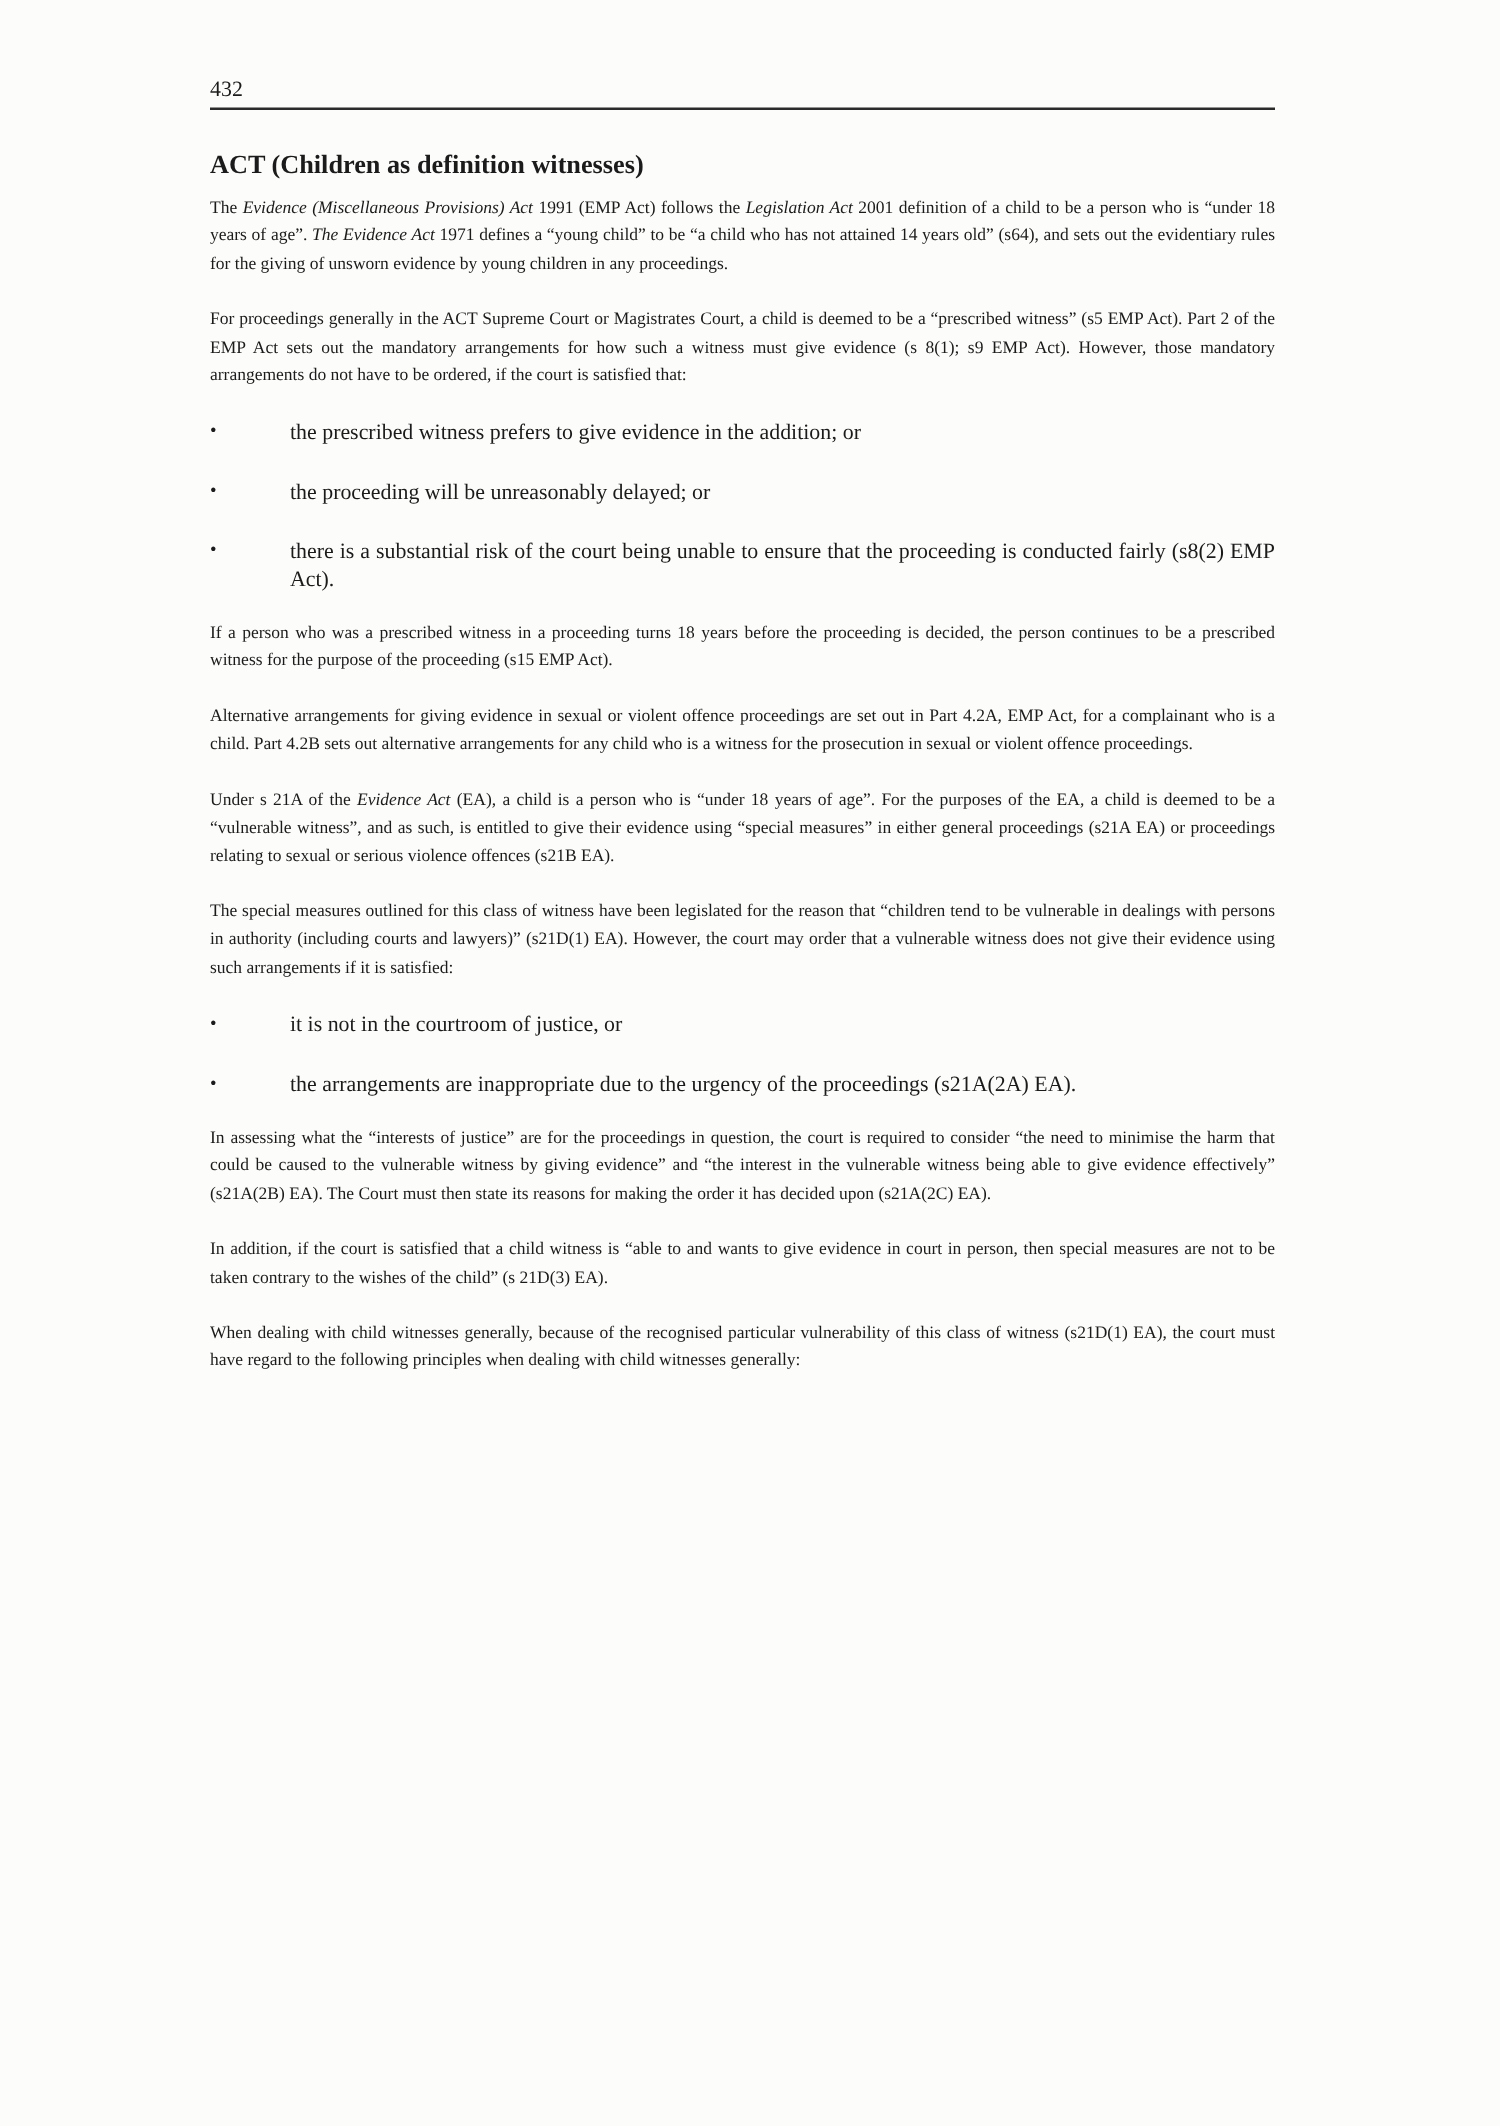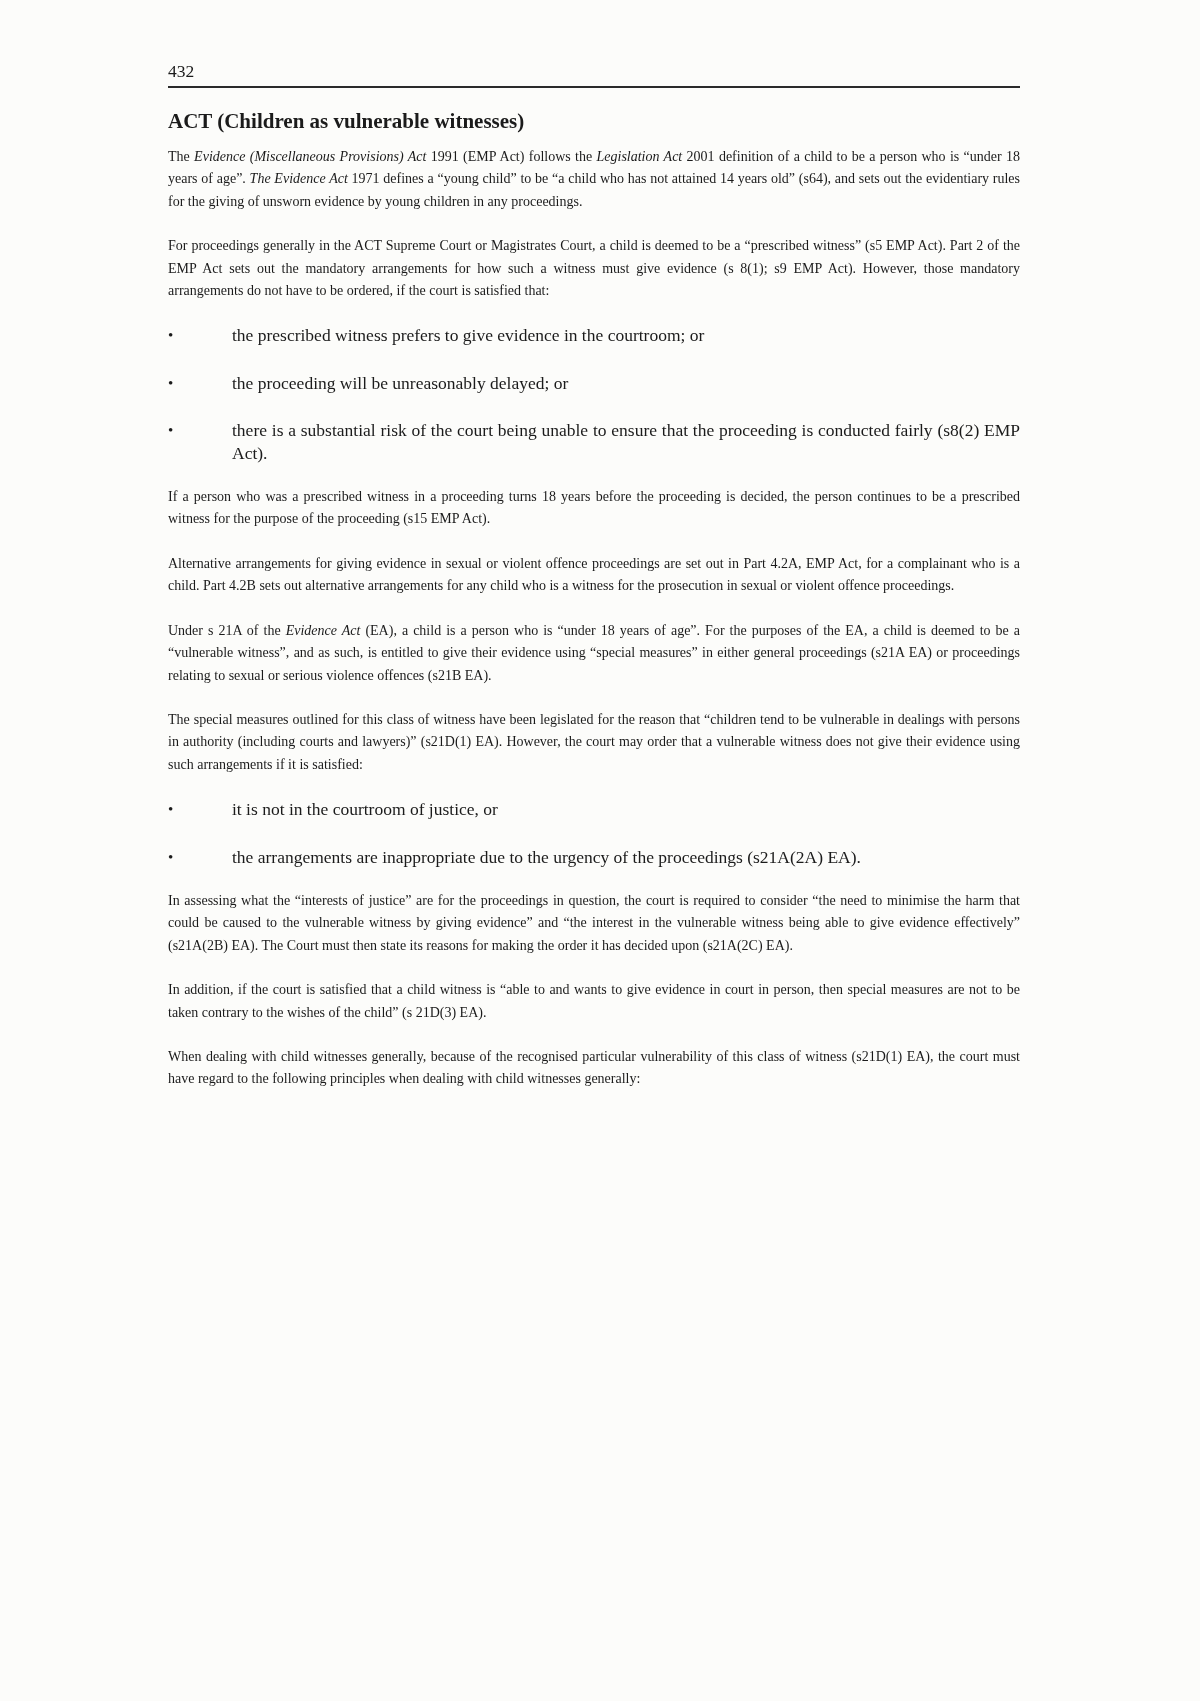--- a/index.html
+++ b/index.html
@@ -15,21 +15,21 @@
     box-sizing: border-box;
     width: 1200px;
     padding: 60px 180px 0 168px;
   }
   .page-header {
     display: flex;
     justify-content: space-between;
     align-items: center;
     border-bottom: 2px solid #2a2a2a;
     padding-bottom: 4px;
-    margin-bottom: 20px;
+    margin-bottom: 30px;
     font-size: 17.5px;
     line-height: 22px;
   }
   .running-title { font-style: italic; }
   .section-heading {
     font-size: 21px;
     font-weight: bold;
     margin: 0 0 12px 0;
     line-height: 26px;
   }
@@ -61,30 +61,30 @@
 </style>
 </head>
 <body>
 
 <div class="sheet">
 
   <div class="page-header">
     <span>432</span>
   </div>
 
-  <h1 class="section-heading">ACT (Children as vulnerable witnesses)</h1>
+  <h1 class="section-heading">ACT (Children as definition witnesses)</h1>
 
   <p class="body-par"><span>The </span><em>Evidence (Miscellaneous Provisions) Act</em><span> 1991 (EMP Act) follows the </span><em>Legislation Act</em><span> 2001 definition of a child to be a person who is “under 18 years of age”. </span><em>The Evidence Act</em><span> 1971 defines a “young child” to be “a child who has not attained 14 years old” (s64), and sets out the evidentiary rules for the giving of unsworn evidence by young children in any proceedings.</span></p>
 
   <p class="body-par">For proceedings generally in the ACT Supreme Court or Magistrates Court, a child is deemed to be a “prescribed witness” (s5 EMP Act). Part 2 of the EMP Act sets out the mandatory arrangements for how such a witness must give evidence (s 8(1); s9 EMP Act).  However, those mandatory arrangements do not have to be ordered, if the court is satisfied that:</p>
 
   <ul class="bullet-list">
     <li>
       <span class="bullet-marker">•</span>
-      <span class="bullet-text">the prescribed witness prefers to give evidence in the courtroom; or</span>
+      <span class="bullet-text">the prescribed witness prefers to give evidence in the addition; or</span>
     </li>
     <li>
       <span class="bullet-marker">•</span>
       <span class="bullet-text">the proceeding will be unreasonably delayed; or</span>
     </li>
     <li>
       <span class="bullet-marker">•</span>
       <span class="bullet-text">there is a substantial risk of the court being unable to ensure that the proceeding is conducted fairly (s8(2) EMP Act).</span>
     </li>
   </ul>

